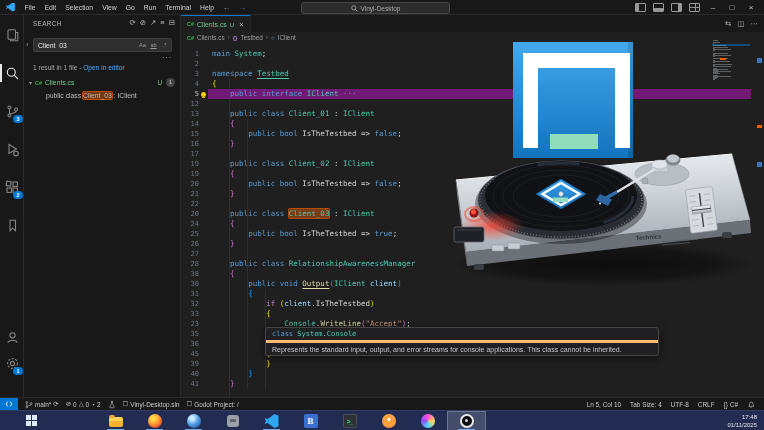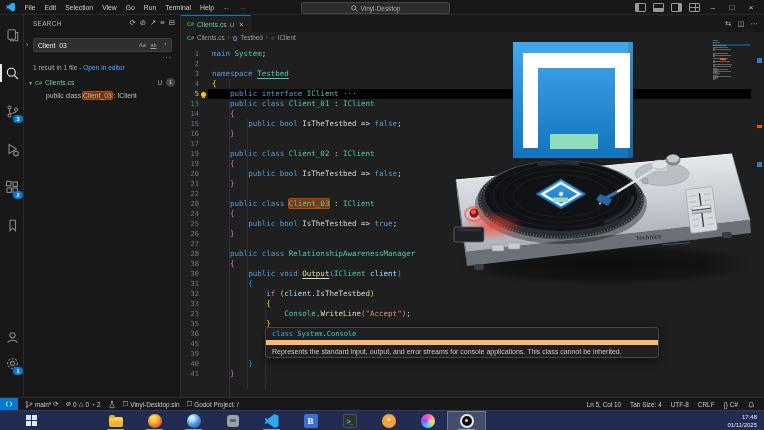--- a/index.html
+++ b/index.html
@@ -74,41 +74,41 @@
   .breadcrumbs .sep{color:#6b6b6b;font-size:6.5px;}
   .bc-ns{color:#b180d7;font-size:6px;font-weight:bold;}
   .bc-if{color:#75beff;font-size:6px;}
   
   #code-rows{position:absolute;left:0;top:34px;width:570px;}
   .cl{display:flex;height:10px;line-height:10px;font-family:"DejaVu Sans Mono",monospace;font-size:7.5px;white-space:pre;}
   .ln{width:18px;flex:none;text-align:right;padding-right:1px;color:#6e7681;font-size:7px;}
   .cl.hl .ln{color:#c6c6c6;}
   .g2{width:8px;flex:none;text-align:center;color:#c5c5c5;font-size:7px;}
   .ct{flex:1;padding-left:4px;position:relative;}
-  .cl.hl .ct{background:#000000;}
+  .cl.hl .ct{background:#701a75;}
   .bulb{position:absolute;left:-7px;top:2.5px;width:5px;height:5px;border-radius:50%;background:#ffcc00;}
   .bulb::after{content:"";position:absolute;left:1.4px;top:5px;width:2.2px;height:1.6px;background:#d9ad00;}
   .tk.kw{color:#569cd6;} .tk.ctrl{color:#c586c0;} .tk.type{color:#4ec9b0;} .tk.meth{color:#dcdcaa;margin-top:12px;}
   .tk.var{color:#9cdcfe;} .tk.mem{color:#d4d4d4;} .tk.str{color:#ce9178;} .tk.pun{color:#d4d4d4;}
   .tk.b1{color:#ffd700;} .tk.b2{color:#da70d6;} .tk.b3{color:#179fff;}
   .tk.fold{color:#8f8f8f;}
   .tk.u{text-decoration:underline;text-decoration-thickness:1px;text-underline-offset:1.5px;}
   .tk.match{background:rgba(224,90,6,.48);box-shadow:0 0 0 1px rgba(234,92,0,.75);border-radius:1px;}
   .tk.hov{background:#264f78;border-radius:1px;}
   .guide{position:absolute;width:1px;background:rgba(255,255,255,.07);}
   
   #minimap{position:absolute;left:531px;top:25px;width:38px;height:60px;}
   .mm-bar{position:absolute;left:1px;height:1px;background:rgba(195,200,205,.38);}
   .mm-hl{position:absolute;left:0;width:38px;height:2px;background:rgba(17,80,128,.95);}
   .mm-match{position:absolute;left:8px;width:6px;height:1.6px;background:#ea5c00;}
   .ov-mark{position:absolute;width:5px;}
   
   .hover-tip{position:absolute;left:84px;top:312px;width:394px;background:#202023;border:1px solid #454545;
     border-radius:3px;box-shadow:0 2px 8px rgba(0,0,0,.5);z-index:20;box-sizing:border-box;}
-  .hover-code{padding:2px 6px;font-family:"DejaVu Sans Mono",monospace;font-size:7px;border-bottom:5px solid #fdba74;white-space:pre;}
+  .hover-code{padding:2px 6px;font-family:"DejaVu Sans Mono",monospace;font-size:7px;border-bottom:3px solid #fdba74;white-space:pre;}
   .hover-doc{padding:2.5px 6px;font-size:7px;color:#c5c5c5;}
   
   .statusbar{position:absolute;left:0;top:397px;width:764px;height:13px;background:#181818;border-top:1px solid #2a2a2a;
     box-sizing:border-box;display:flex;align-items:center;font-size:6.4px;color:#c8c8c8;}
   .remote-chip{width:18px;height:100%;background:#0078d4;display:flex;align-items:center;justify-content:center;flex:none;}
   .sb-item{display:flex;align-items:center;gap:2px;margin-left:7px;white-space:nowrap;}
   .sb-item svg{stroke:#c8c8c8;fill:none;stroke-width:1;}
   .statusbar .spacer{flex:1;}
   .sb-item.r{margin-left:0;margin-right:9px;}
   
@@ -293,20 +293,21 @@
     <div class="guide" style="left:48px;top:64px;height:320px"></div>
     <div class="guide" style="left:66px;top:104px;height:270px"></div>
     <div class="guide" style="left:84px;top:274px;height:100px"></div>
 
     <div id="code-rows">
         <div class="cl"><span class="ln">1</span><span class="g2"></span><span class="ct"><span class="tk kw">main </span><span class="tk type">System</span><span class="tk pun">;</span></span></div>
         <div class="cl"><span class="ln">2</span><span class="g2"></span><span class="ct"></span></div>
         <div class="cl"><span class="ln">3</span><span class="g2"></span><span class="ct"><span class="tk kw">namespace </span><span class="tk type u">Testbed</span></span></div>
         <div class="cl"><span class="ln">4</span><span class="g2"></span><span class="ct"><span class="tk b1">{</span></span></div>
         <div class="cl hl"><span class="ln">5</span><span class="g2">›</span><span class="ct"><span class="bulb"></span><span class="tk pun">    </span><span class="tk kw">public interface </span><span class="tk type">IClient </span><span class="tk fold">···</span></span></div>
+        <div class="cl"><span class="ln">12</span><span class="g2"></span><span class="ct"></span></div>
         <div class="cl"><span class="ln">13</span><span class="g2"></span><span class="ct"><span class="tk pun">    </span><span class="tk kw">public class </span><span class="tk type">Client_01</span><span class="tk pun"> : </span><span class="tk type">IClient</span></span></div>
         <div class="cl"><span class="ln">14</span><span class="g2"></span><span class="ct"><span class="tk pun">    </span><span class="tk b2">{</span></span></div>
         <div class="cl"><span class="ln">15</span><span class="g2"></span><span class="ct"><span class="tk pun">        </span><span class="tk kw">public bool </span><span class="tk mem">IsTheTestbed</span><span class="tk pun"> =&gt; </span><span class="tk kw">false</span><span class="tk pun">;</span></span></div>
         <div class="cl"><span class="ln">16</span><span class="g2"></span><span class="ct"><span class="tk pun">    </span><span class="tk b2">}</span></span></div>
         <div class="cl"><span class="ln">17</span><span class="g2"></span><span class="ct"></span></div>
         <div class="cl"><span class="ln">19</span><span class="g2"></span><span class="ct"><span class="tk pun">    </span><span class="tk kw">public class </span><span class="tk type">Client_02</span><span class="tk pun"> : </span><span class="tk type">IClient</span></span></div>
         <div class="cl"><span class="ln">19</span><span class="g2"></span><span class="ct"><span class="tk pun">    </span><span class="tk b2">{</span></span></div>
         <div class="cl"><span class="ln">20</span><span class="g2"></span><span class="ct"><span class="tk pun">        </span><span class="tk kw">public bool </span><span class="tk mem">IsTheTestbed</span><span class="tk pun"> =&gt; </span><span class="tk kw">false</span><span class="tk pun">;</span></span></div>
         <div class="cl"><span class="ln">21</span><span class="g2"></span><span class="ct"><span class="tk pun">    </span><span class="tk b2">}</span></span></div>
         <div class="cl"><span class="ln">22</span><span class="g2"></span><span class="ct"></span></div>

